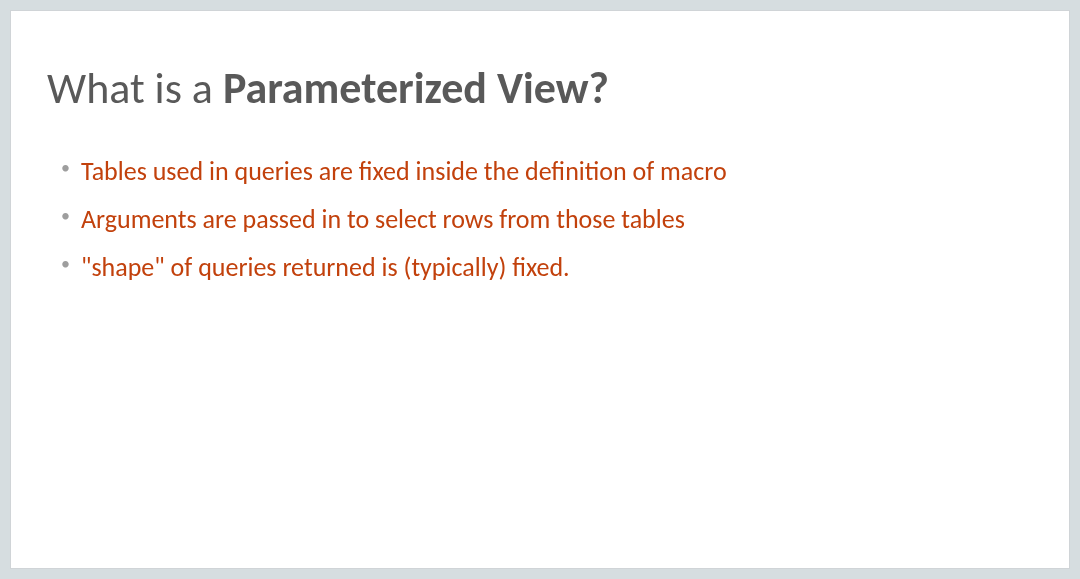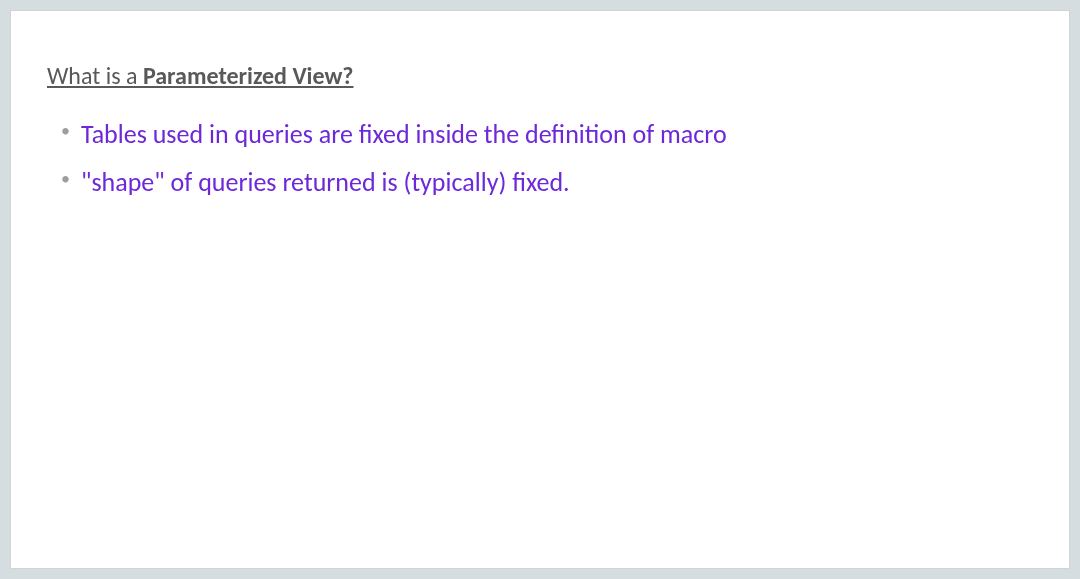--- a/index.html
+++ b/index.html
@@ -15,38 +15,37 @@
       padding: 10px;
     }
     .slide {
       width: 100%;
       height: 100%;
       background: #ffffff;
       border: 1px solid #d0d4d7;
       padding: 50px 30px 30px 30px;
     }
     .title {
-      font-size: 24px;
+      font-size: 44px;
       color: #595959;
       font-weight: 400;
-      margin-bottom: 28px;
+      margin-bottom: 40px;
       margin-left: 6px;
-      text-decoration: underline;
     }
     .title .bold {
       font-weight: 700;
     }
     .bullets {
       list-style: none;
       padding-left: 20px;
     }
     .bullets li {
       position: relative;
       font-size: 26px;
-      color: #6d28d9;
+      color: #c2410c;
       line-height: 1.3;
       margin-bottom: 14px;
       padding-left: 20px;
     }
     .bullets li::before {
       content: "•";
       position: absolute;
       left: 0;
       top: 2px;
       color: #9e9e9e;
@@ -55,15 +54,16 @@
   </style>
 </head>
 <body>
 
 <div class="slide">
   <h1 class="title">
     <span>What is a </span><span class="bold">Parameterized View?</span>
   </h1>
   <ul class="bullets">
     <li>Tables used in queries are fixed inside the definition of macro</li>
+    <li>Arguments are passed in to select rows from those tables</li>
     <li>"shape" of queries returned is (typically) fixed.</li>
   </ul>
 </div>
 
 </body></html>

